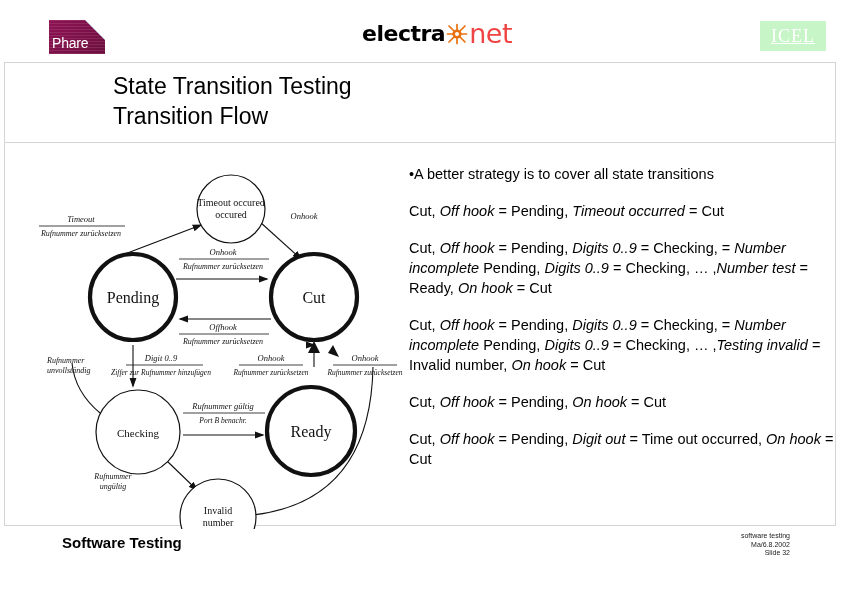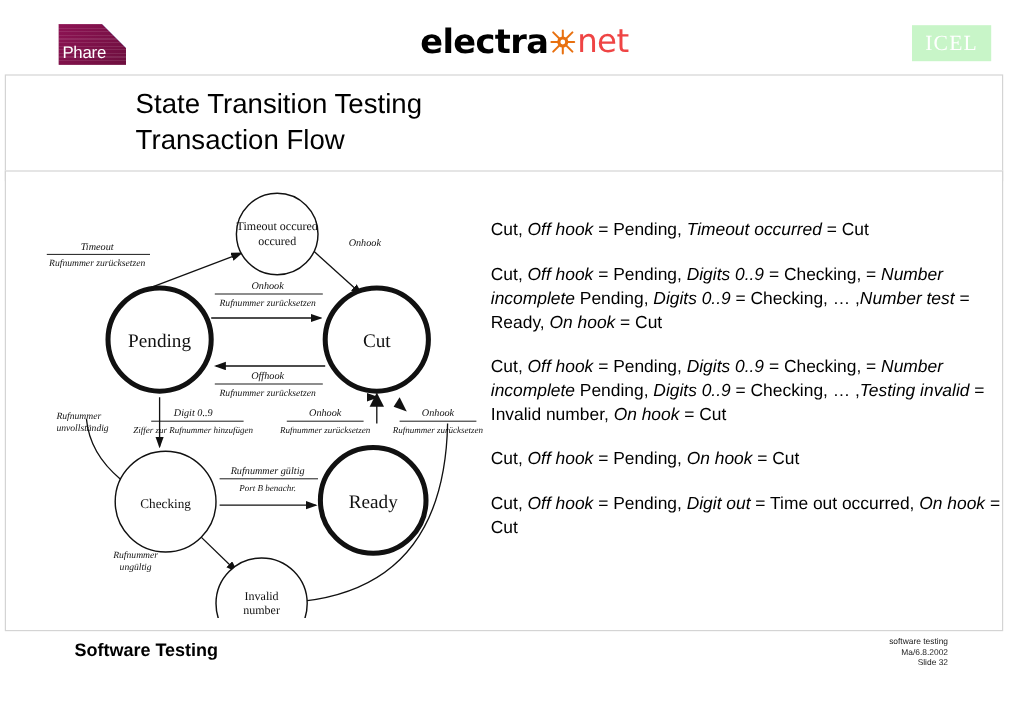--- a/index.html
+++ b/index.html
@@ -67,21 +67,21 @@
   #electra-logo {
     position: absolute;
     left: 0; top: 18px;
     width: 842px;
     text-align: center;
     white-space: nowrap;
   }
   #electra-logo .electra-word {
     font-family: "DejaVu Sans", sans-serif;
     font-weight: bold;
-    font-size: 28px;
+    font-size: 22px;
     color: #000000;
     letter-spacing: -0.5px;
     vertical-align: middle;
   }
   #electra-logo .electra-mark {
     display: inline-block;
     width: 22px; height: 22px;
     position: relative;
     vertical-align: middle;
     margin: 0 1px 0 1px;
@@ -103,20 +103,21 @@
     background: #c8f5c8;
     display: flex;
     align-items: center;
     justify-content: center;
   }
   #icel-logo .icel-text {
     font-family: "Liberation Serif", serif;
     font-size: 18px;
     color: #ffffff;
     letter-spacing: 1px;
+    text-decoration: underline;
   }
 
   
   #title-box {
     position: absolute;
     left: 4px; top: 62px;
     width: 832px; height: 89px;
     border: 1px solid #d4d4d4;
     box-sizing: border-box;
     background: #ffffff;
@@ -139,21 +140,21 @@
     left: 4px; top: 142px;
     width: 832px; height: 384px;
     border: 1px solid #d4d4d4;
     box-sizing: border-box;
     background: #ffffff;
   }
 
   
   #state-diagram {
     position: absolute;
-    left: 16px; top: 10px;
+    left: 16px; top: 24px;
     width: 386px; height: 362px;
   }
   #state-diagram svg { display: block; }
 
   
   #text-column {
     position: absolute;
     left: 404px; top: 22px;
     width: 426px;
   }
@@ -222,21 +223,21 @@
   </div>
 
   <div id="icel-logo">
     <span class="icel-text">ICEL</span>
   </div>
 </div>
 
 <div id="title-box">
   <div class="title-inner">
     <div class="title-line">State Transition Testing</div>
-    <div class="title-line">Transaction Flow</div>
+    <div class="title-line">Transition Flow</div>
   </div>
 </div>
 
 <div id="content-box">
 
   <div id="state-diagram">
     <svg width="386" height="362" viewBox="0 0 386 362">
       <defs>
         <marker id="ah" markerWidth="9" markerHeight="9" refX="7.5" refY="3.2" orient="auto">
           <path d="M0,0 L9,3.2 L0,6.4 z" fill="#111"></path>
@@ -319,20 +320,21 @@
         <line x1="162" y1="246" x2="244" y2="246" stroke="#111" stroke-width="0.8"></line>
         <text x="202" y="256" text-anchor="middle" font-size="7.5" font-style="italic">Port B benachr.</text>
 
         <text x="92" y="312" text-anchor="middle" font-size="8" font-style="italic">Rufnummer</text>
         <text x="92" y="322" text-anchor="middle" font-size="8" font-style="italic">ungültig</text>
       </g>
     </svg>
   </div>
 
   <div id="text-column">
+    <div class="bullet-line">•A better strategy is to cover all state transitions</div>
 
     <div class="para"><span>Cut, </span><i>Off hook</i><span> = Pending, </span><i>Timeout occurred</i><span> = Cut</span></div>
     <div class="para"><span>Cut, </span><i>Off hook</i><span> = Pending, </span><i>Digits 0..9</i><span> = Checking, = </span><i>Number incomplete</i><span> Pending, </span><i>Digits 0..9</i><span> = Checking, … ,</span><i>Number test</i><span> = Ready, </span><i>On hook</i><span> = Cut</span></div>
     <div class="para"><span>Cut, </span><i>Off hook</i><span> = Pending, </span><i>Digits 0..9</i><span> = Checking, = </span><i>Number incomplete</i><span> Pending, </span><i>Digits 0..9</i><span> = Checking, … ,</span><i>Testing invalid</i><span> = Invalid number, </span><i>On hook</i><span> = Cut</span></div>
     <div class="para"><span>Cut, </span><i>Off hook</i><span> = Pending, </span><i>On hook</i><span> = Cut</span></div>
     <div class="para"><span>Cut, </span><i>Off hook</i><span> = Pending, </span><i>Digit out</i><span> = Time out occurred, </span><i>On hook</i><span> = Cut</span></div>
   </div>
 </div>
 
 <div id="footer-title">Software Testing</div>

